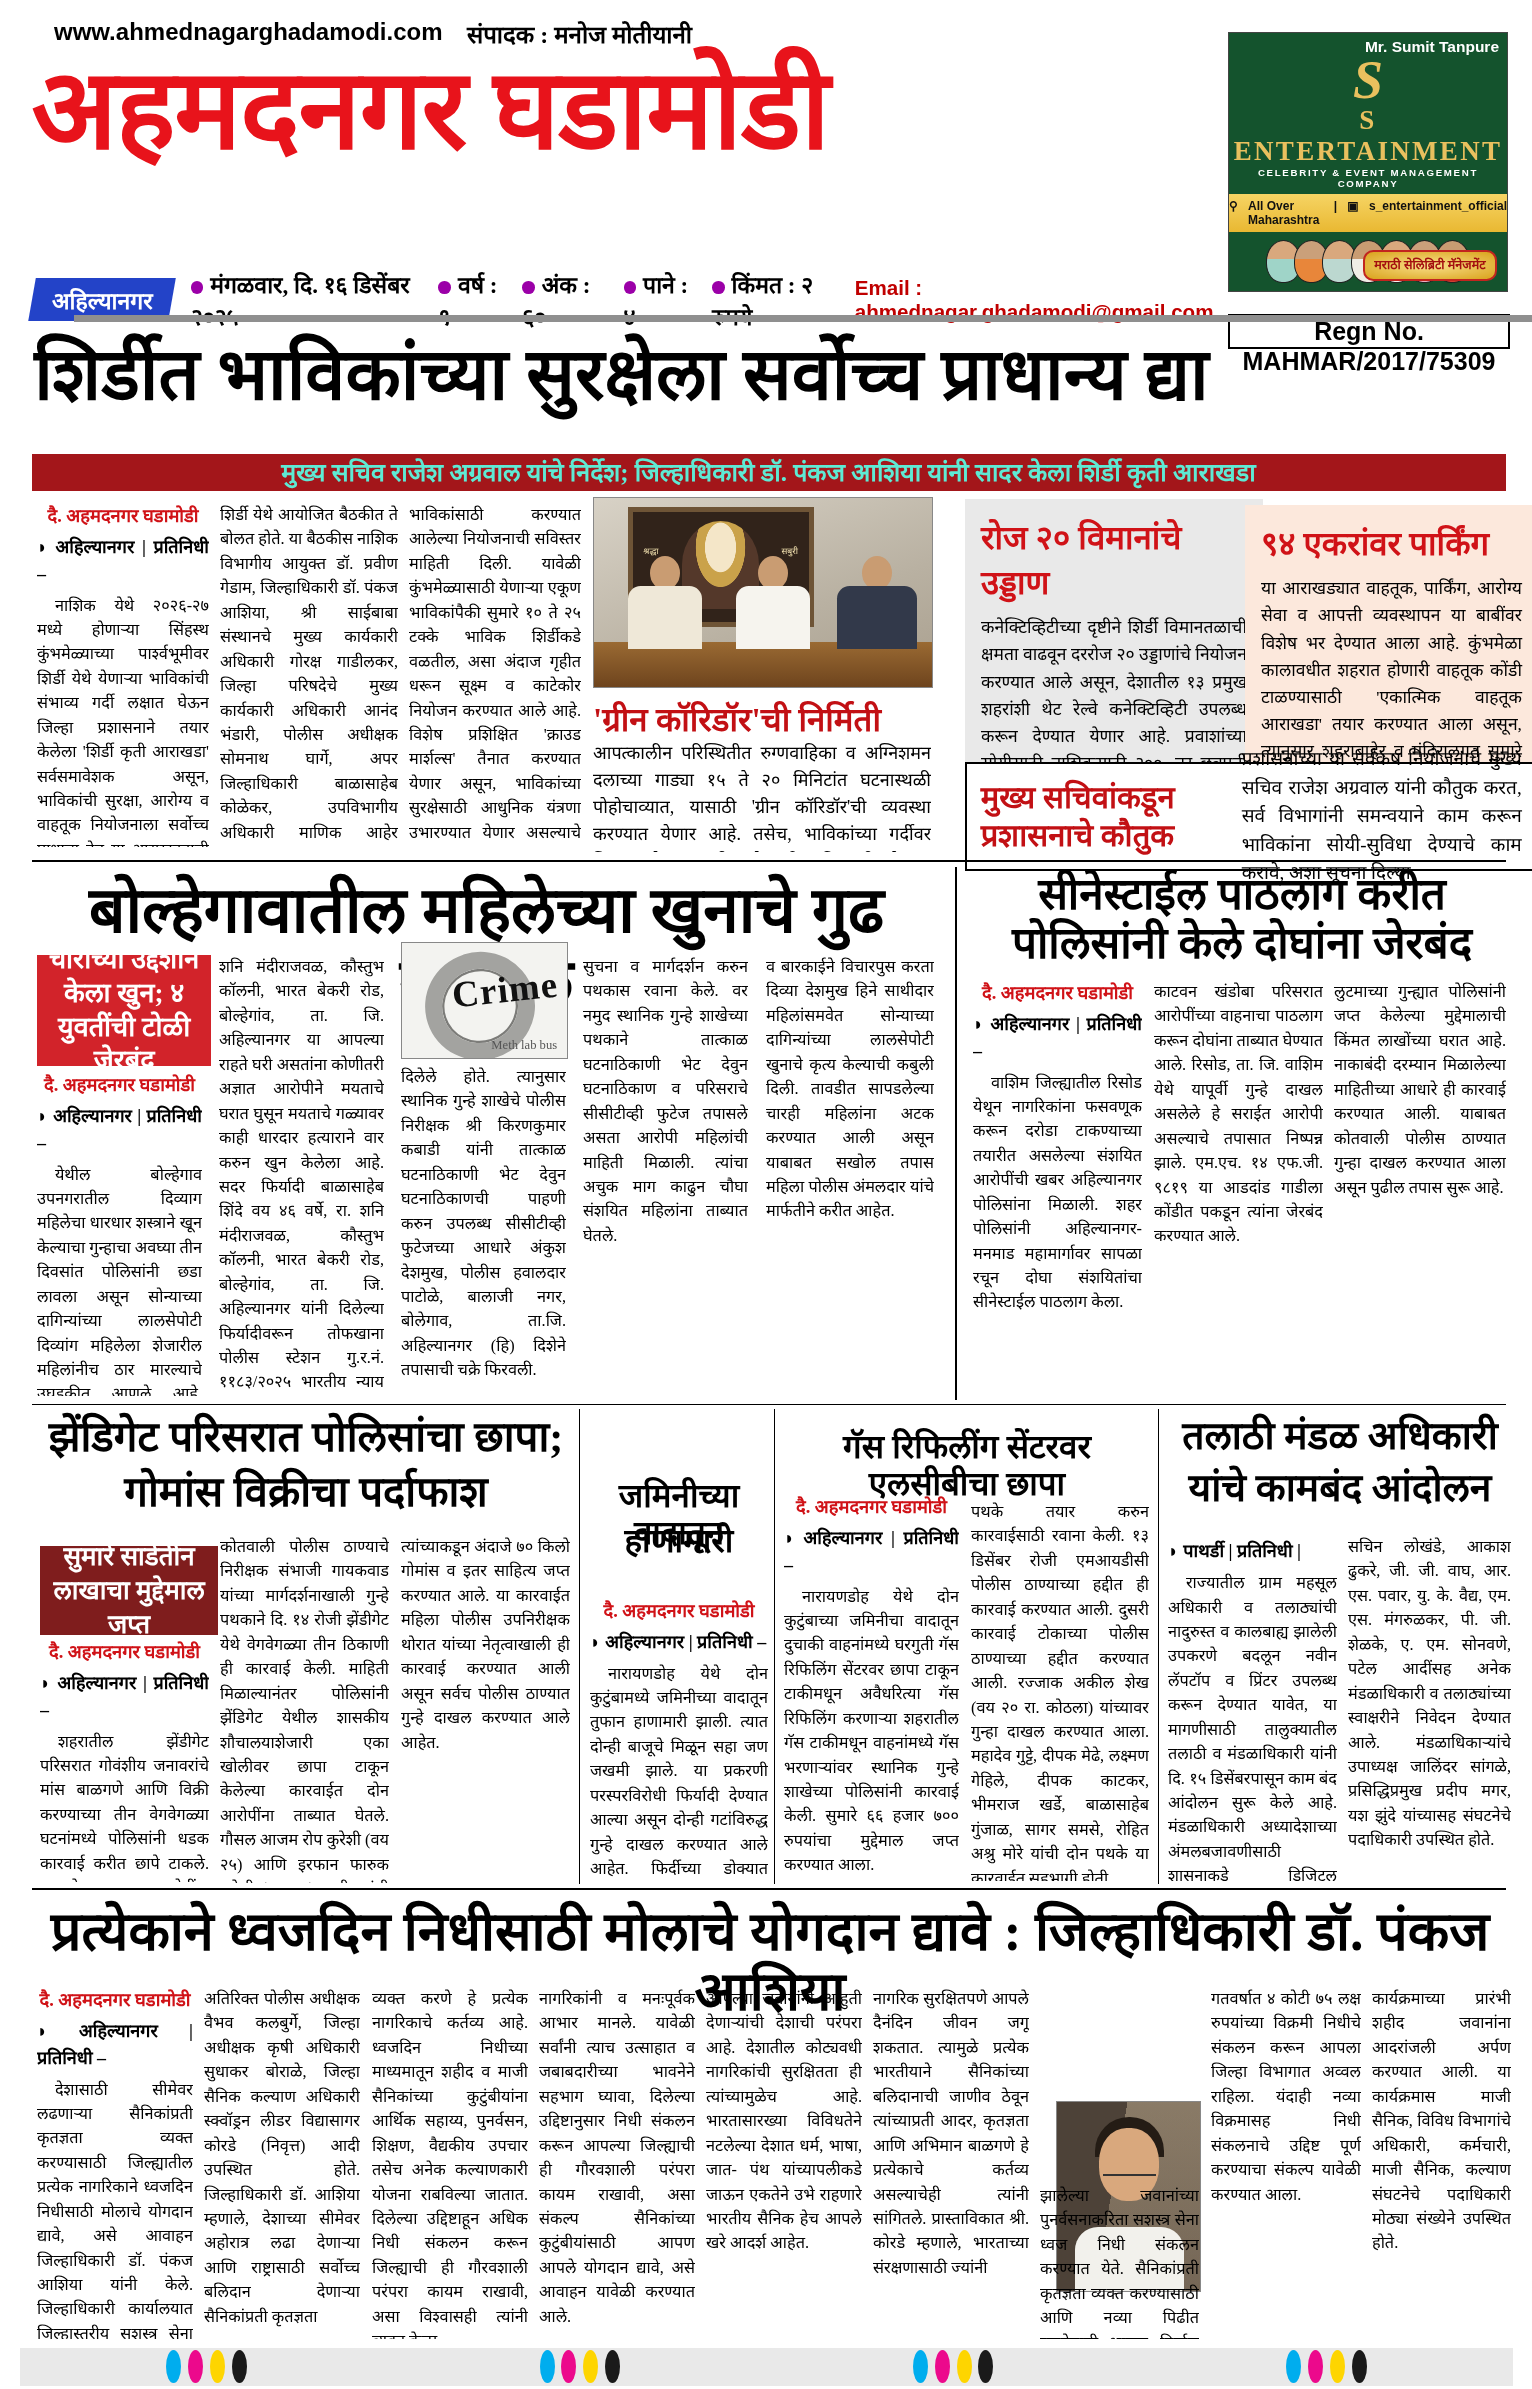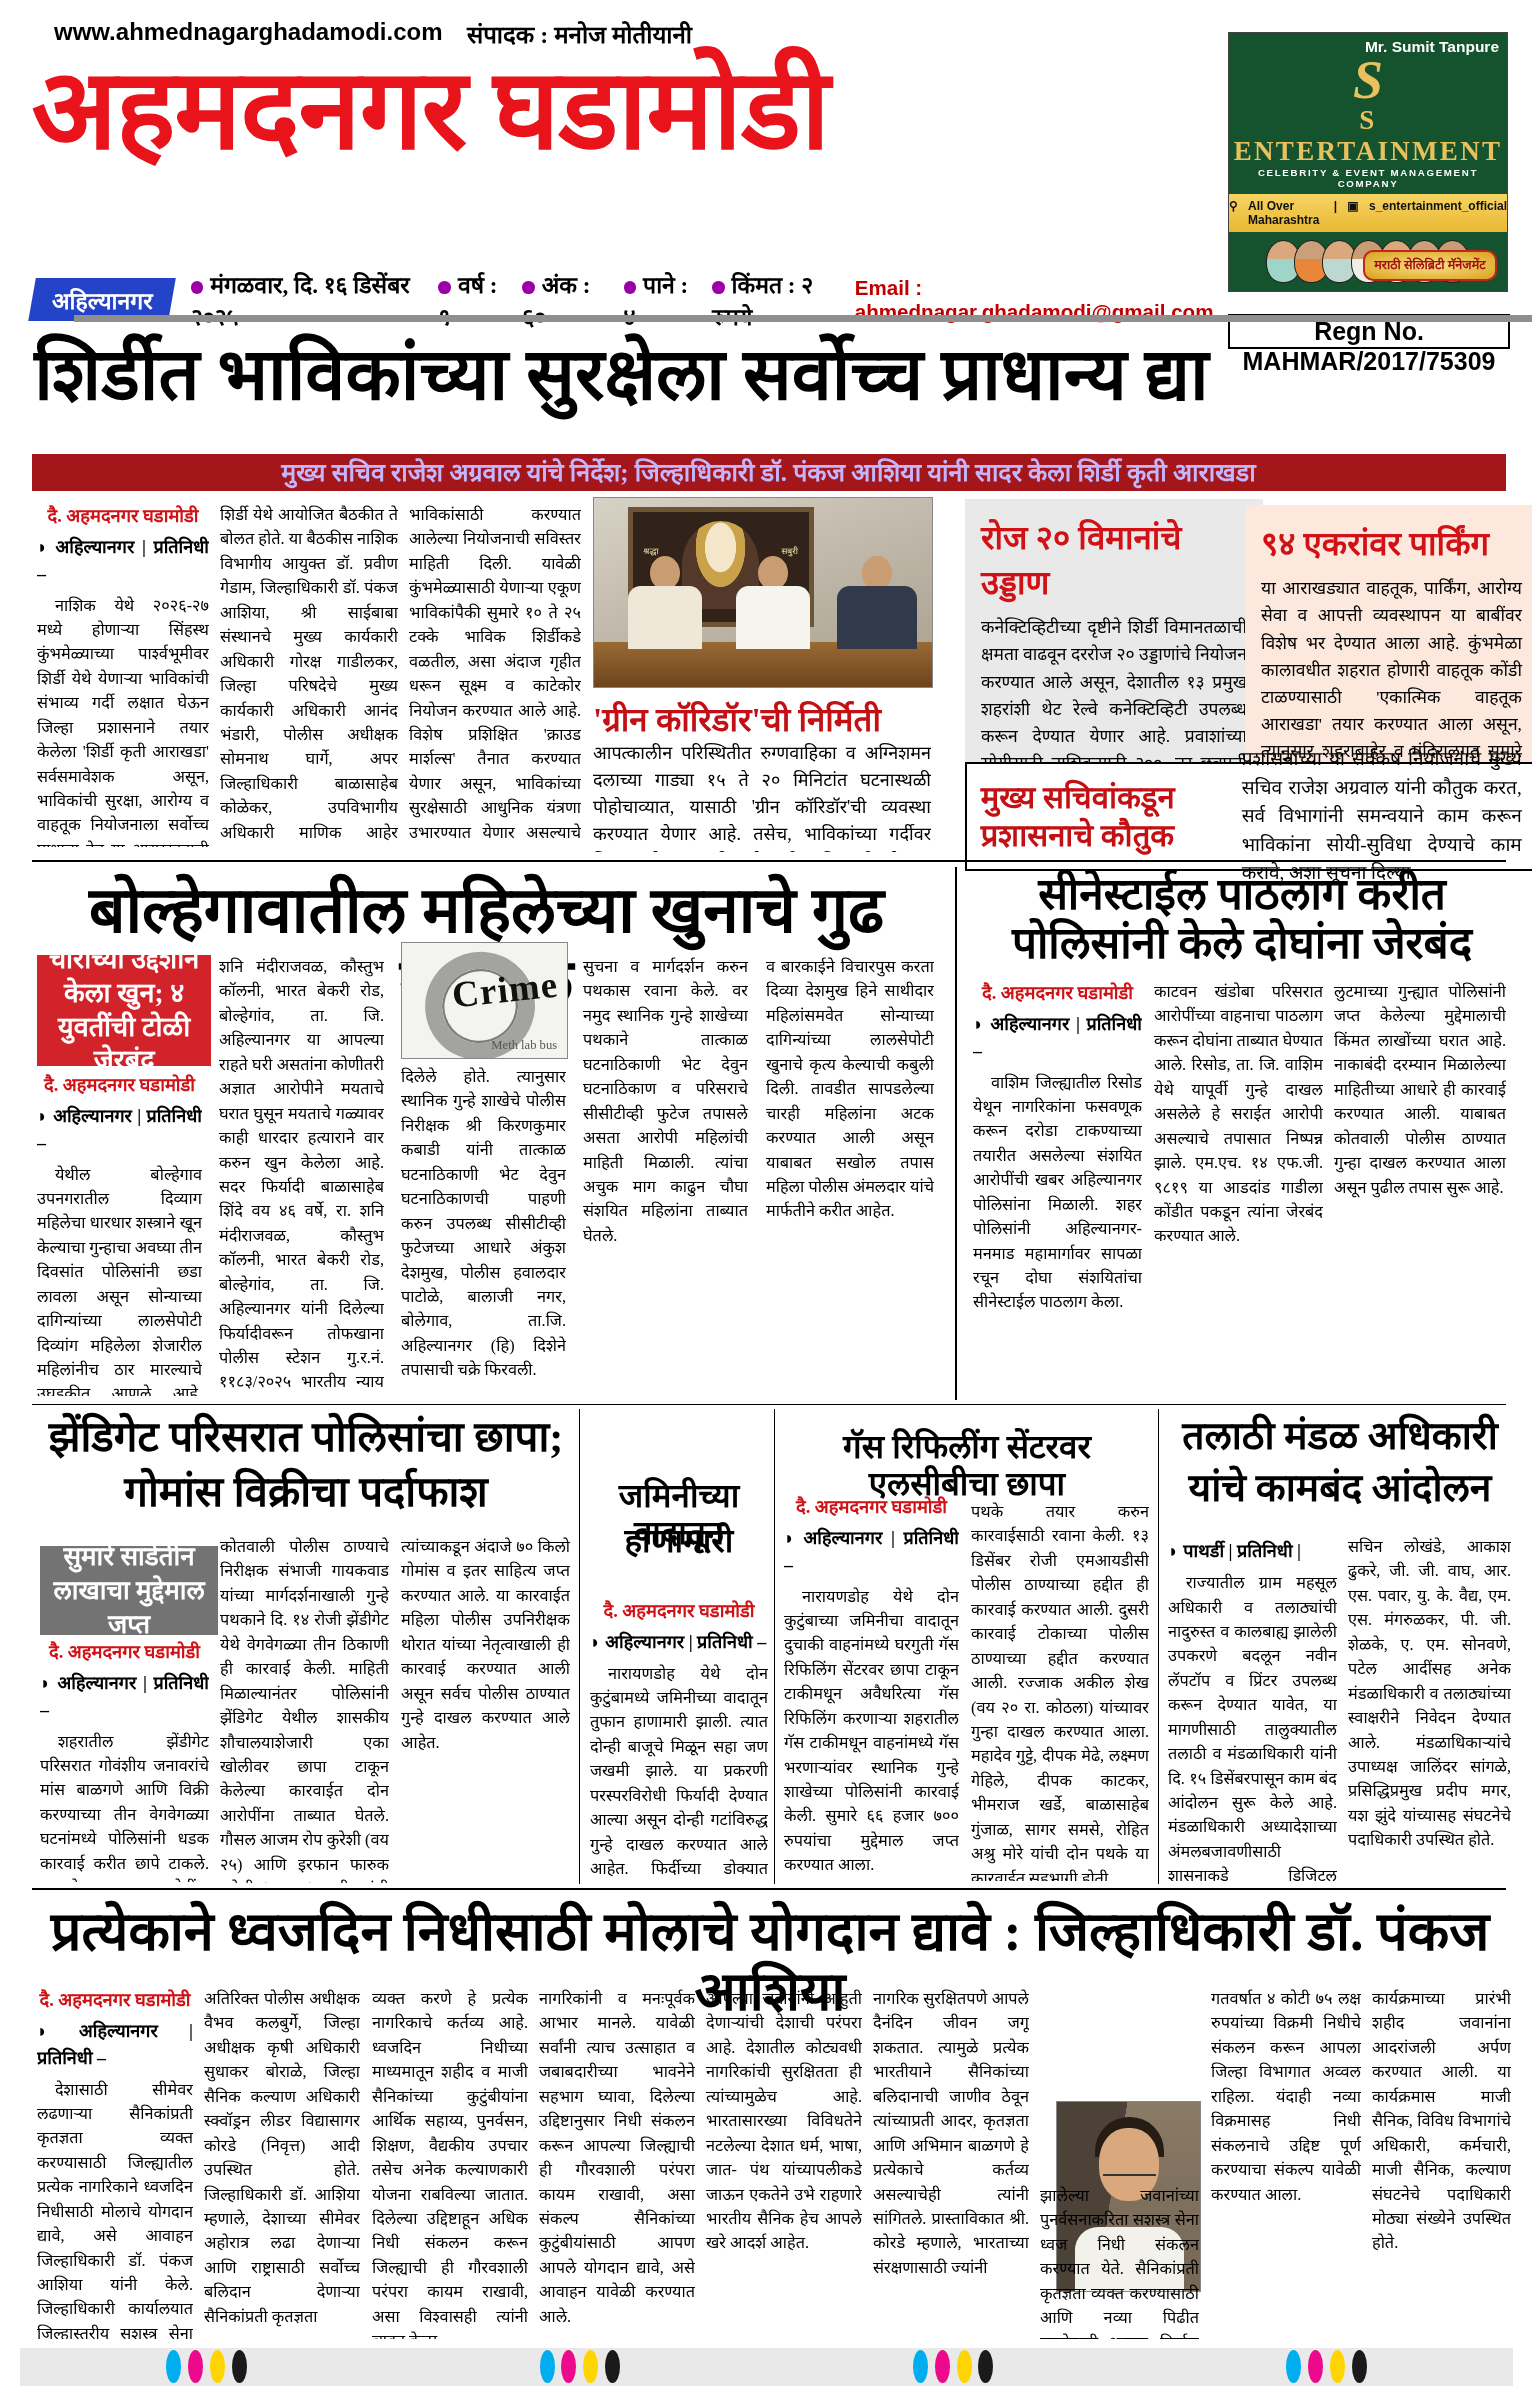--- a/index.html
+++ b/index.html
@@ -28,31 +28,31 @@
   .celebs{display:flex;justify-content:center;margin-top:8px;}
   .celeb{width:33px;height:41px;border-radius:50% 50% 45% 45%;margin:0 -3.4px;border:1.1px solid #222;}
   .ad-desc{color:#f3e6c5;font-size:10px;padding:6.9px 10.3px 0 10.3px;text-align:center;line-height:1.45;}
   .ad-badge{position:absolute;right:10.3px;bottom:9.2px;background:radial-gradient(#f9e08a,#d9a21b);
             border:2.3px solid #c2251f;border-radius:10.3px;color:#a40f0f;font-weight:bold;font-size:12.6px;
             padding:5.7px 9.2px;text-align:center;line-height:1.3;}
   .regn{border:2.3px solid #000;font-family:"Liberation Sans",sans-serif;font-weight:bold;font-size:25px;
         text-align:center;line-height:1.2;background:#fff;}
   
   .hl{font-weight:bold;text-align:center;line-height:1.12;color:#000;}
-  .subhead{background:#a3161a;color:#c4b5fd;font-weight:bold;font-size:25px;text-align:center;line-height:37px;}
+  .subhead{background:#a3161a;color:#5eead4;font-weight:bold;font-size:25px;text-align:center;line-height:37px;}
   .byline-paper{color:#d01217;font-weight:bold;font-size:18.3px;text-align:center;}
   .byline-loc{font-weight:bold;font-size:18px;margin:3.4px 0 5.7px 0;}
   .body-col{font-size:16.3px;line-height:1.5;text-align:justify;overflow:hidden;}
   .body-col p{margin:0 0 4.6px 0;text-indent:1.1em;}
   .body-col p.noind{text-indent:0;}
   .rule-h{background:#000;height:1.7px;}
   .rule-v{background:#000;width:1.7px;}
   .redbox{background:#d2232a;color:#fff;font-weight:bold;font-size:27px;text-align:center;line-height:1.25;
           display:flex;align-items:center;justify-content:center;padding:4.6px;}
-  .blackbox{background:#737373;color:#fff;font-weight:bold;font-size:26px;text-align:center;line-height:1.3;
+  .blackbox{background:#7f1d1d;color:#fff;font-weight:bold;font-size:26px;text-align:center;line-height:1.3;
           display:flex;align-items:center;justify-content:center;padding:4.6px;}
   .sidebox{padding:15px 16px;overflow:hidden;}
   .sidebox .t{color:#d01217;font-weight:bold;font-size:33px;margin-bottom:10.3px;}
   .sidebox .b{font-size:17.5px;line-height:1.55;text-align:justify;}
   .praisebox{border:2.3px solid #000;display:flex;align-items:center;gap:15px;padding:8px 13.7px;background:#fff;}
   .praisebox .t{color:#c21014;font-weight:bold;font-size:31px;line-height:1.2;width:246px;flex:none;}
   .praisebox .b{font-size:19px;line-height:1.5;text-align:justify;}
   .cap-title{color:#c21014;font-weight:bold;font-size:33px;}
   
   .photo{overflow:hidden;border:0.6px solid #888;}

